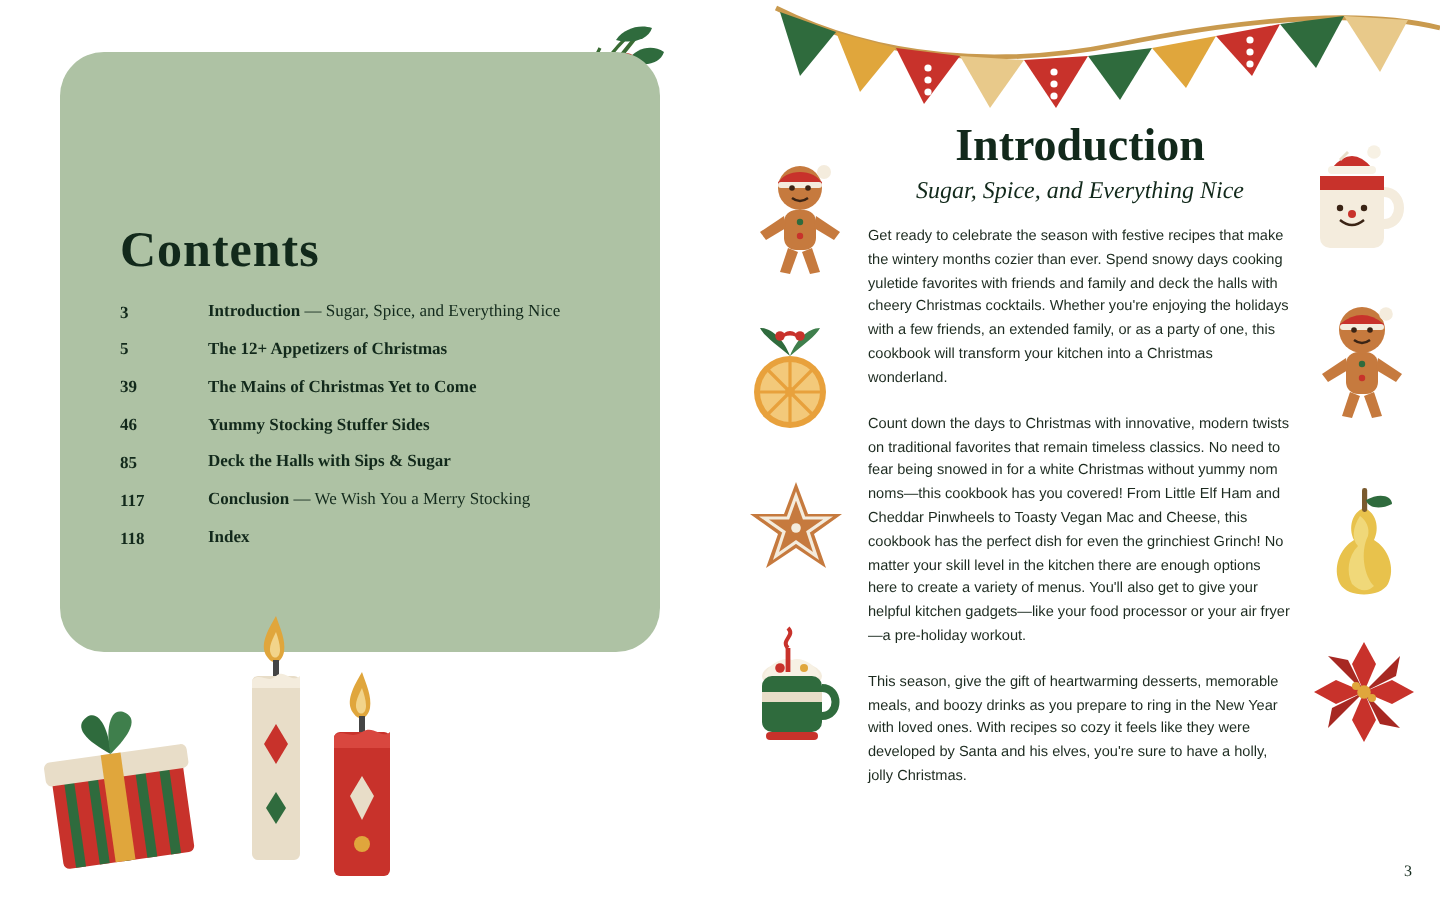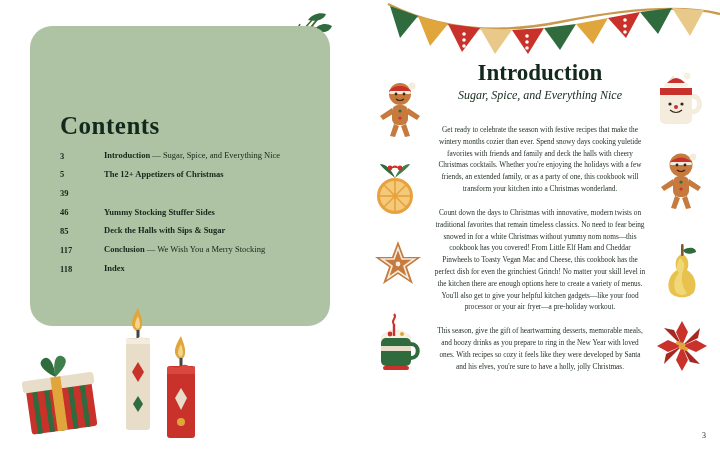--- a/index.html
+++ b/index.html
@@ -149,26 +149,25 @@
     font-size: 12px;
     color: #12291b;
   }
   .body-col {
     position: absolute;
     left: 74px;
     top: 112px;
     width: 212px;
   }
   .body-col p {
-    margin: 12px 0 11px 0;
-    font-family: Liberation Serif, serif;
+    margin: 0 0 11px 0;
+    font-family: Liberation Sans, sans-serif;
     font-size: 7.3px;
     line-height: 1.62;
     color: #1d2b20;
-    text-align: center;
   }
   .page-number {
     position: absolute;
     right: 14px;
     bottom: 10px;
     font-family: "Liberation Serif", serif;
     font-size: 8px;
     color: #12291b;
   }
 
@@ -223,20 +222,21 @@
       <div class="toc-row">
         <span class="toc-page">3</span>
         <span class="toc-text"><span class="bold">Introduction</span><span class="sub"> — </span><span class="sub">Sugar, Spice, and Everything Nice</span></span>
       </div>
       <div class="toc-row">
         <span class="toc-page">5</span>
         <span class="toc-text"><span class="bold">The 12+ Appetizers of Christmas</span></span>
       </div>
       <div class="toc-row">
         <span class="toc-page">39</span>
+        <span class="toc-text"><span class="bold">The Mains of Christmas Yet to Come</span></span>
       </div>
       <div class="toc-row">
         <span class="toc-page">46</span>
         <span class="toc-text"><span class="bold">Yummy Stocking Stuffer Sides</span></span>
       </div>
       <div class="toc-row">
         <span class="toc-page">85</span>
         <span class="toc-text"><span class="bold">Deck the Halls with Sips &amp; Sugar</span></span>
       </div>
       <div class="toc-row">

